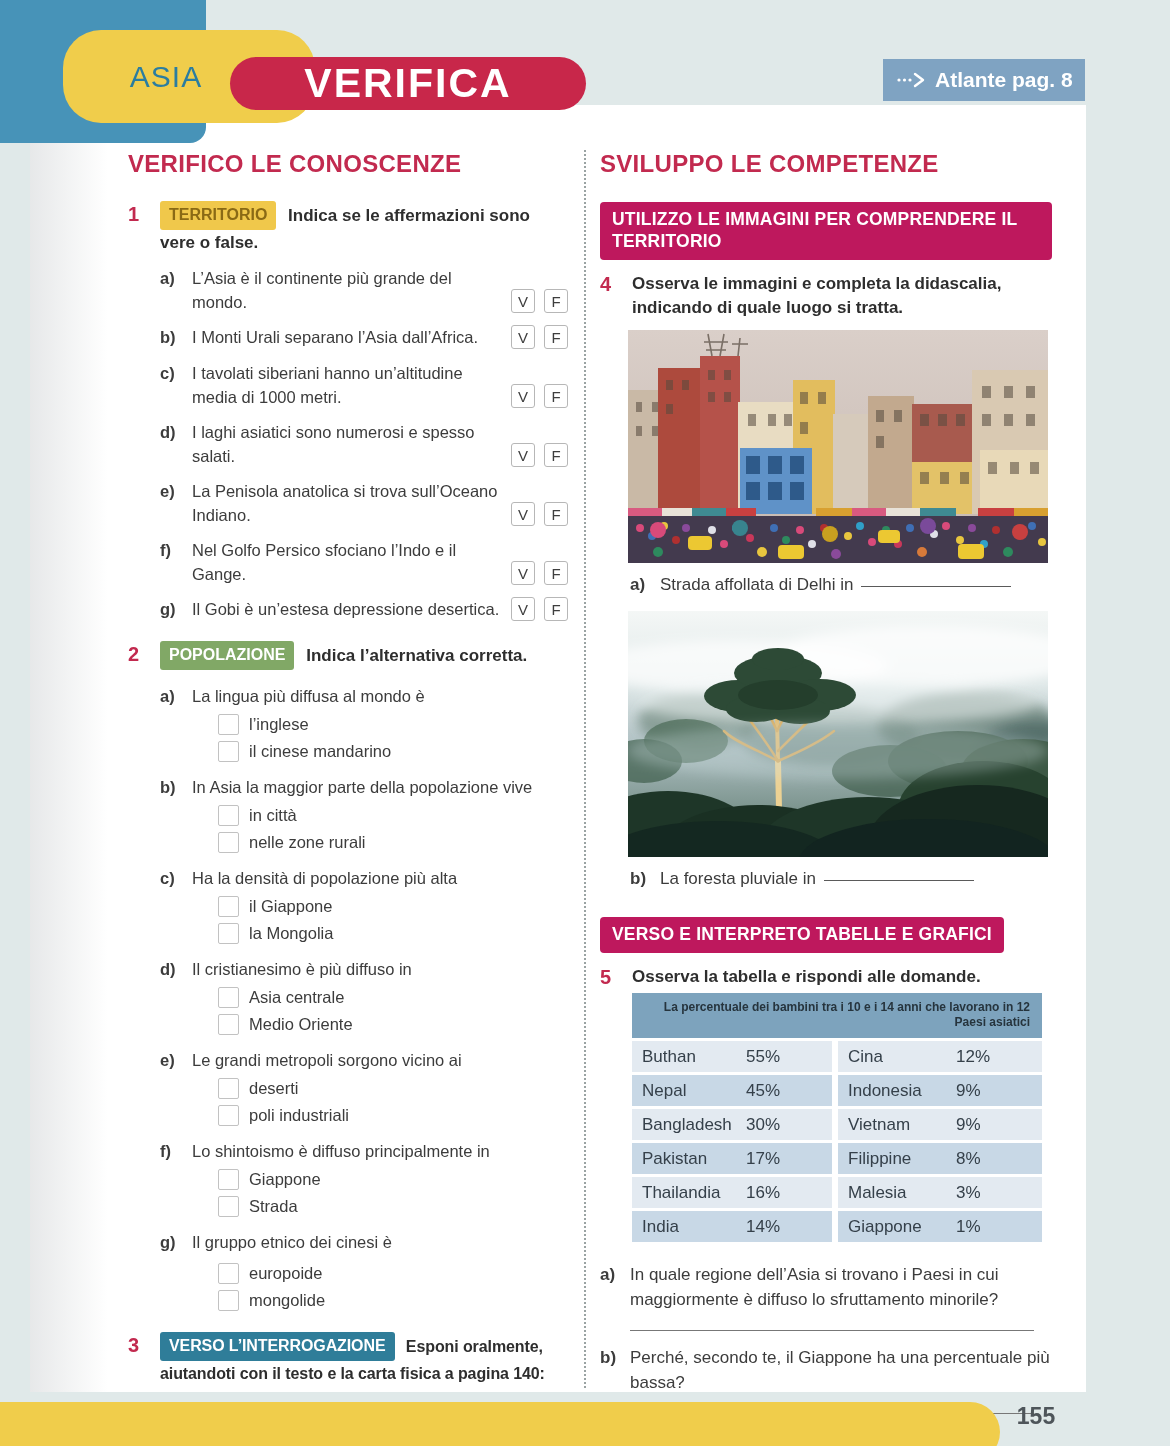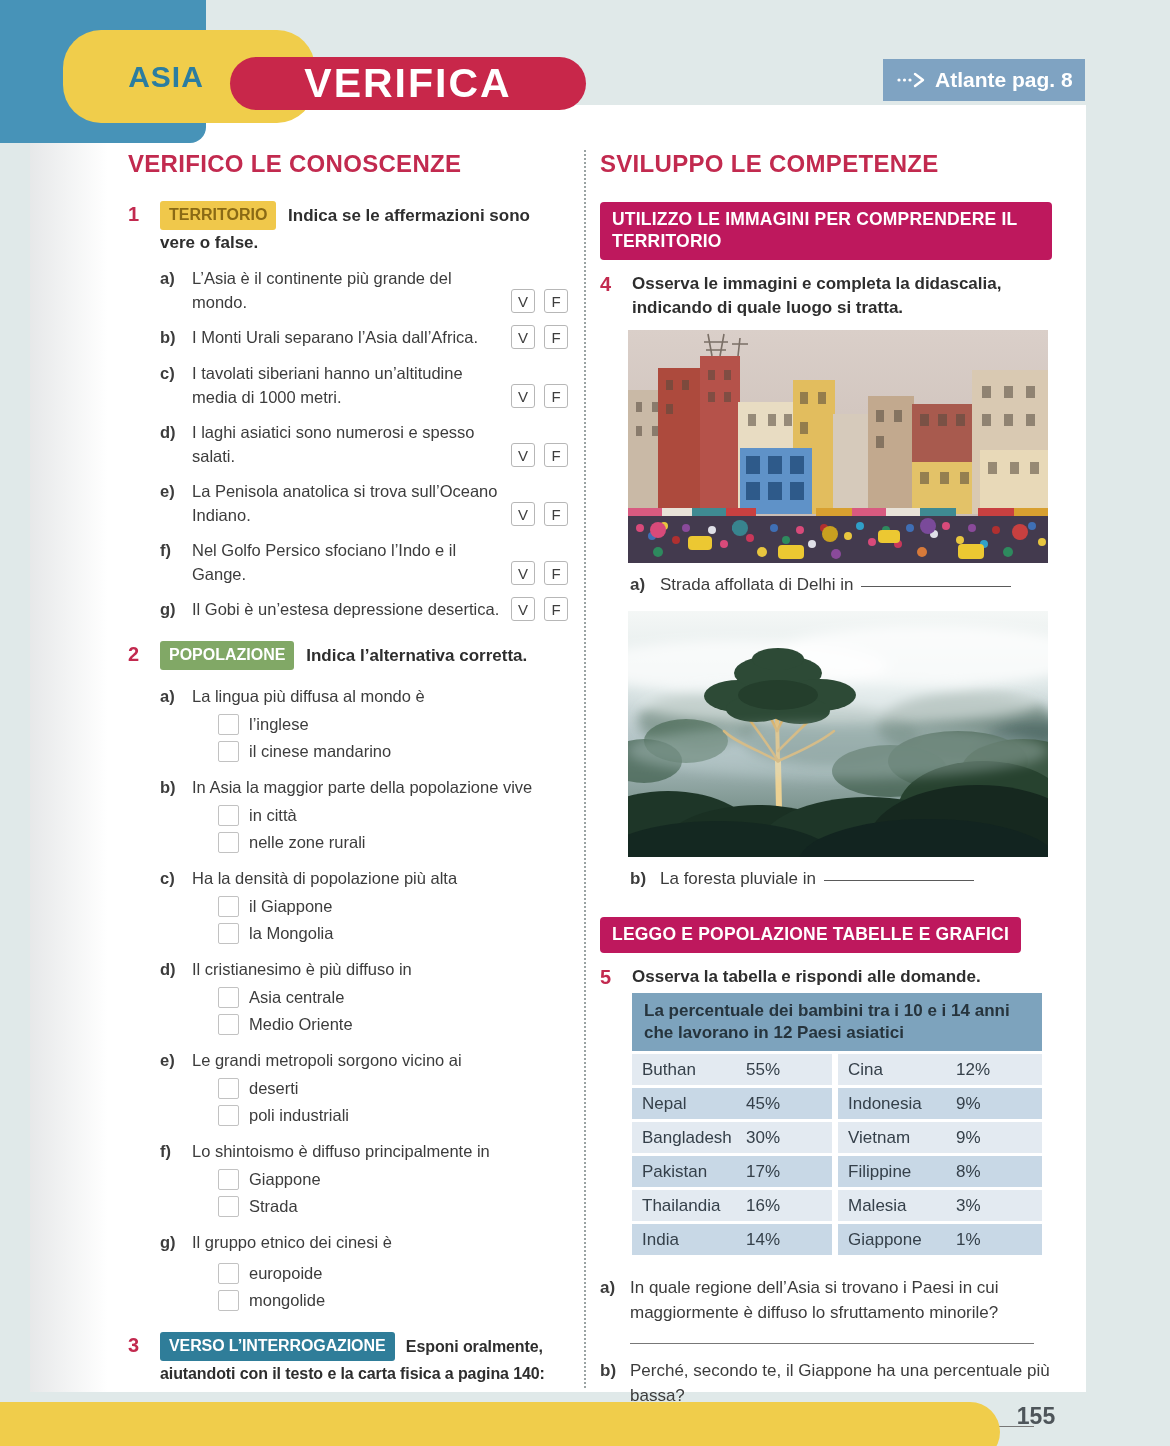--- a/index.html
+++ b/index.html
@@ -15,21 +15,21 @@
     background:#ffffff;z-index:1;
   }
   .page::before{
     content:'';position:absolute;left:0;top:0;bottom:0;width:78px;
     background:linear-gradient(to right,rgba(110,120,125,.17),rgba(110,120,125,0));
   }
   
   .corner-blue{position:absolute;left:0;top:0;width:206px;height:143px;background:#4793b8;border-radius:0 0 16px 0;z-index:2;}
   .tab-yellow{position:absolute;left:63px;top:30px;width:252px;height:93px;background:#f0cd4b;border-radius:38px;z-index:3;
     display:flex;align-items:center;}
-  .tab-yellow .lbl{width:206px;text-align:center;font-weight:bold;font-size:30px;letter-spacing:1px;color:#2b7da0;}
+  .tab-yellow .lbl{width:206px;text-align:center;font-weight:normal;font-size:30px;letter-spacing:1px;color:#2b7da0;}
   .tab-red{position:absolute;left:230px;top:57px;width:356px;height:53px;background:#c8274a;border-radius:36px;z-index:4;
     display:flex;align-items:center;justify-content:center;}
   .tab-red .lbl{color:#fff;font-weight:bold;font-size:41px;letter-spacing:2px;}
   .atlas-badge{position:absolute;left:883px;top:59px;width:202px;height:42px;background:#7fa3c2;z-index:3;
     display:flex;align-items:center;gap:9px;padding-left:13px;box-sizing:border-box;}
   .atlas-badge .txt{color:#fff;font-size:21px;font-weight:bold;}
   
   .divider{position:absolute;left:584px;top:150px;height:1238px;border-left:2px dotted #9aa3a3;z-index:2;}
   .col{position:absolute;top:150px;z-index:2;}
   .col-left{left:128px;width:440px;}
@@ -65,21 +65,21 @@
   
   .banner{background:#be185d;color:#fff;font-weight:bold;font-size:17.5px;line-height:1.25;
     padding:7px 12px;border-radius:4px;max-width:428px;width:fit-content;margin:2px 8px 12px 0;letter-spacing:.2px;}
   .photo{margin:10px 0 10px 28px;width:420px;display:block;}
   .photo svg{display:block;}
   .caption{display:flex;margin:6px 0 14px 30px;font-size:17px;line-height:24px;}
   .cap-label{width:30px;flex:none;font-weight:bold;}
   .blank{display:inline-block;width:150px;border-bottom:1.5px solid #5a5a5a;margin-left:8px;transform:translateY(-3px);}
   
   .ctable{margin:4px 0 20px 32px;width:410px;}
-  .tbl-title{background:#7da3bd;color:#26343d;font-weight:bold;font-size:17px;line-height:1.3;text-align:left;padding:7px 12px;}
+  .tbl-title{background:#7da3bd;color:#26343d;font-weight:bold;font-size:12px;line-height:1.3;text-align:right;padding:7px 12px;}
   .tbl-row{display:flex;margin-top:3px;height:31px;font-size:17px;color:#35404a;}
   .c{line-height:31px;box-sizing:border-box;}
   .cc1{width:108px;padding-left:10px;}
   .cv1{width:92px;padding-left:6px;}
   .gut{width:6px;flex:none;}
   .cc2{width:112px;padding-left:10px;}
   .cv2{flex:1;padding-left:6px;}
   .row-light .c{background:#e3eaf1;}
   .row-dark .c{background:#c8d8e6;}
   
@@ -538,21 +538,21 @@
       </g>
       <ellipse cx="210" cy="140" rx="210" ry="28" fill="#cfe0e2" opacity="0.3" filter="url(#blur1)"></ellipse>
     </svg>
   </div>
 
   <div class="caption" style="margin-bottom:26px;">
     <span class="cap-label">b)</span>
     <span><span>La foresta pluviale in</span><span class="blank"></span></span>
   </div>
 
-  <div class="banner">LEGGO E POPOLAZIONE TABELLE E GRAFICI</div>
+  <div class="banner">VERSO E INTERPRETO TABELLE E GRAFICI</div>
 
   <div class="ex-head">
     <span class="ex-num">5</span>
     <div class="ex-instr">Osserva la tabella e rispondi alle domande.</div>
   </div>
 
   <div class="ctable">
     <div class="tbl-title">La percentuale dei bambini tra i 10 e i 14 anni che lavorano in 12 Paesi asiatici</div>
     <div class="tbl-row row-light">
       <span class="c cc1">Buthan</span>

